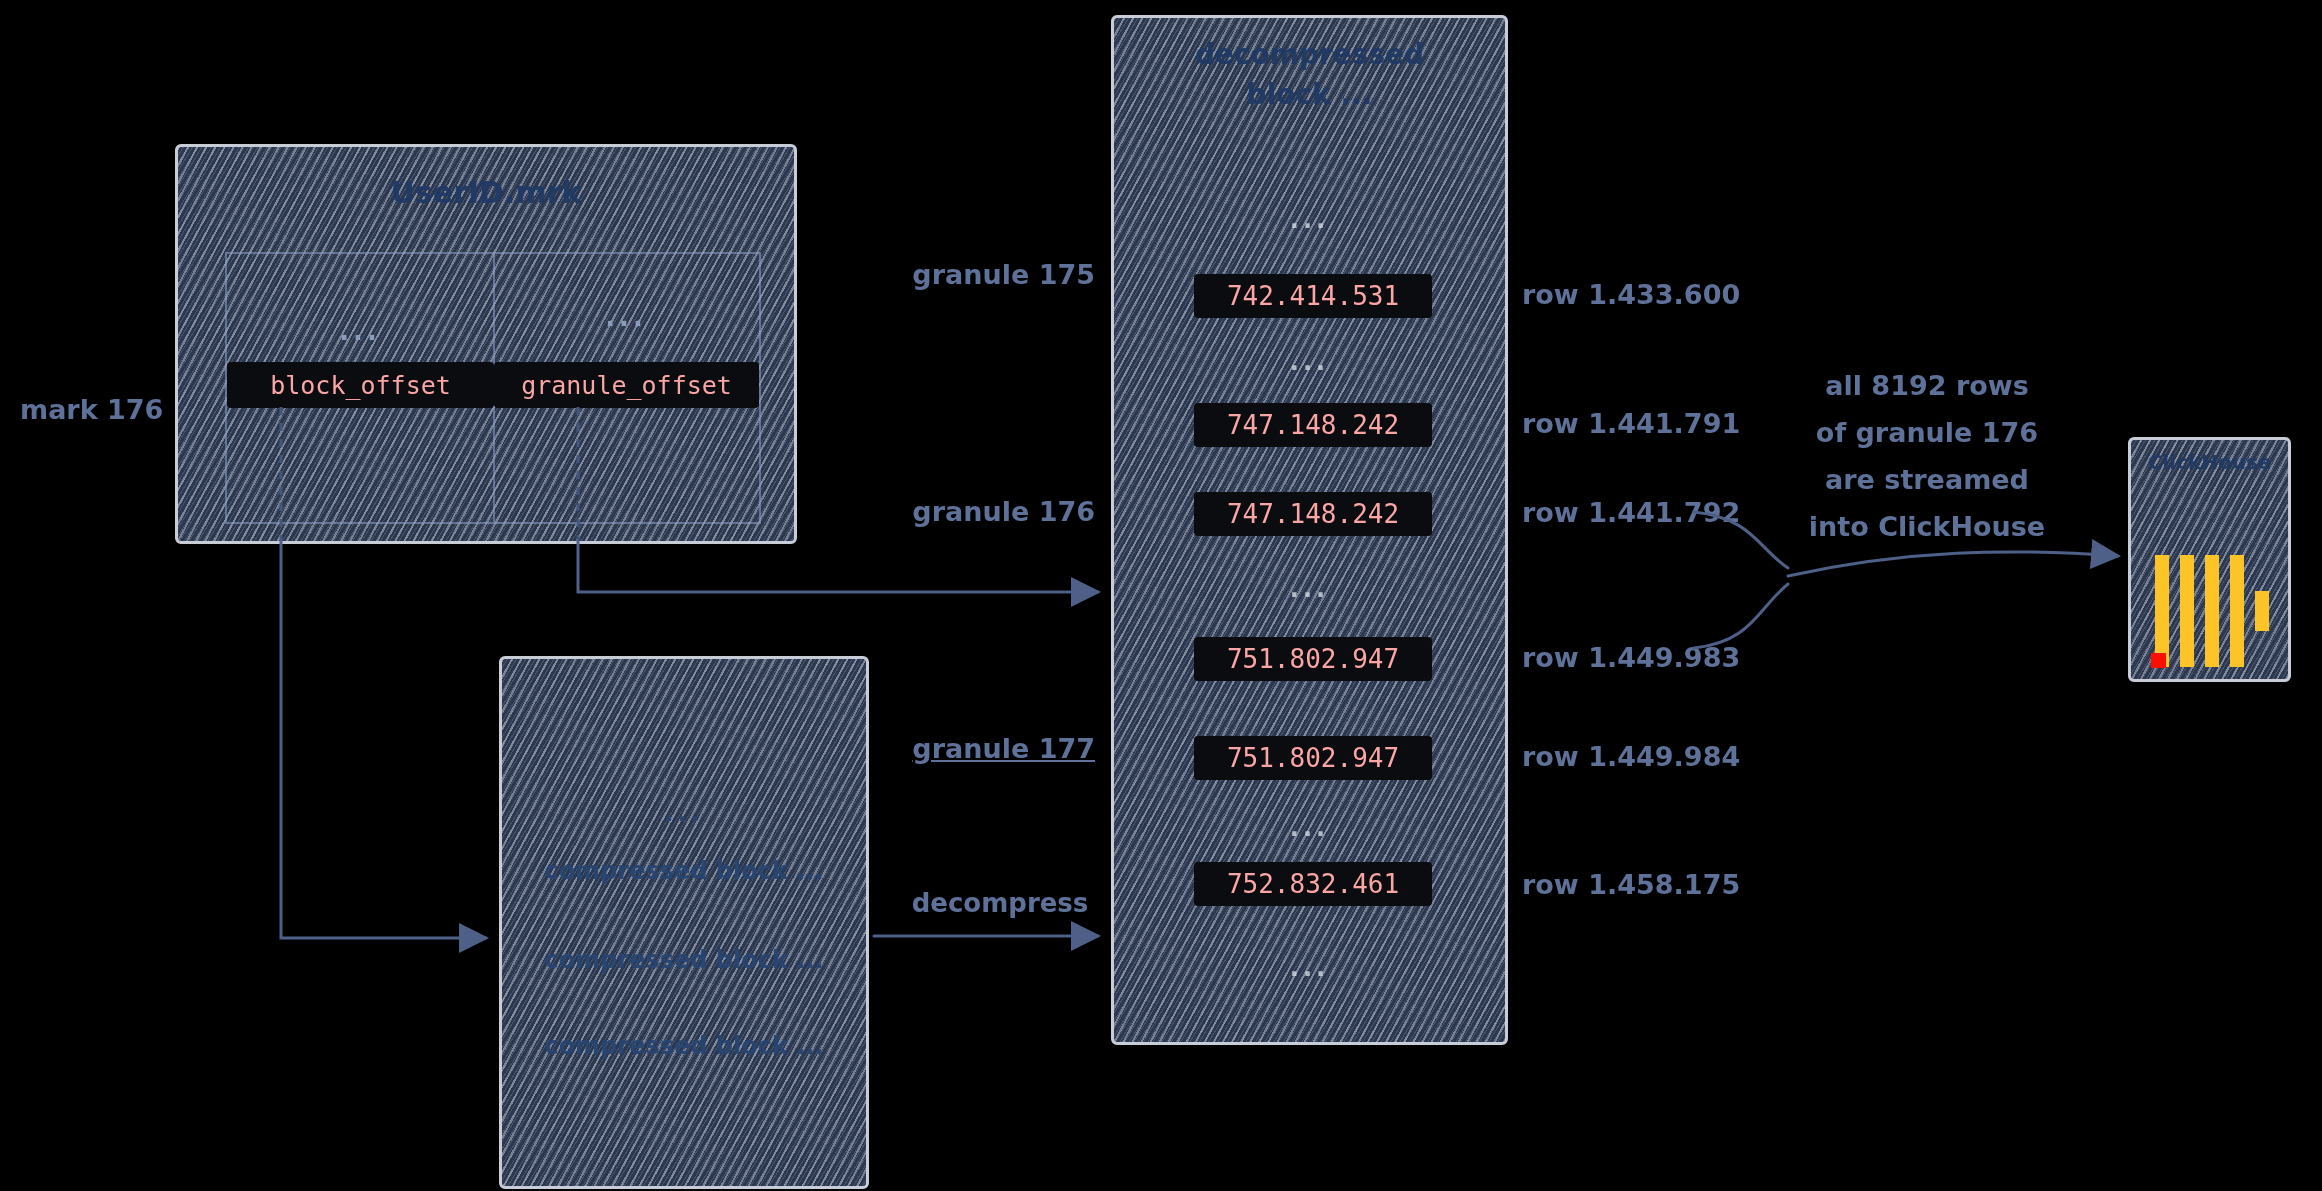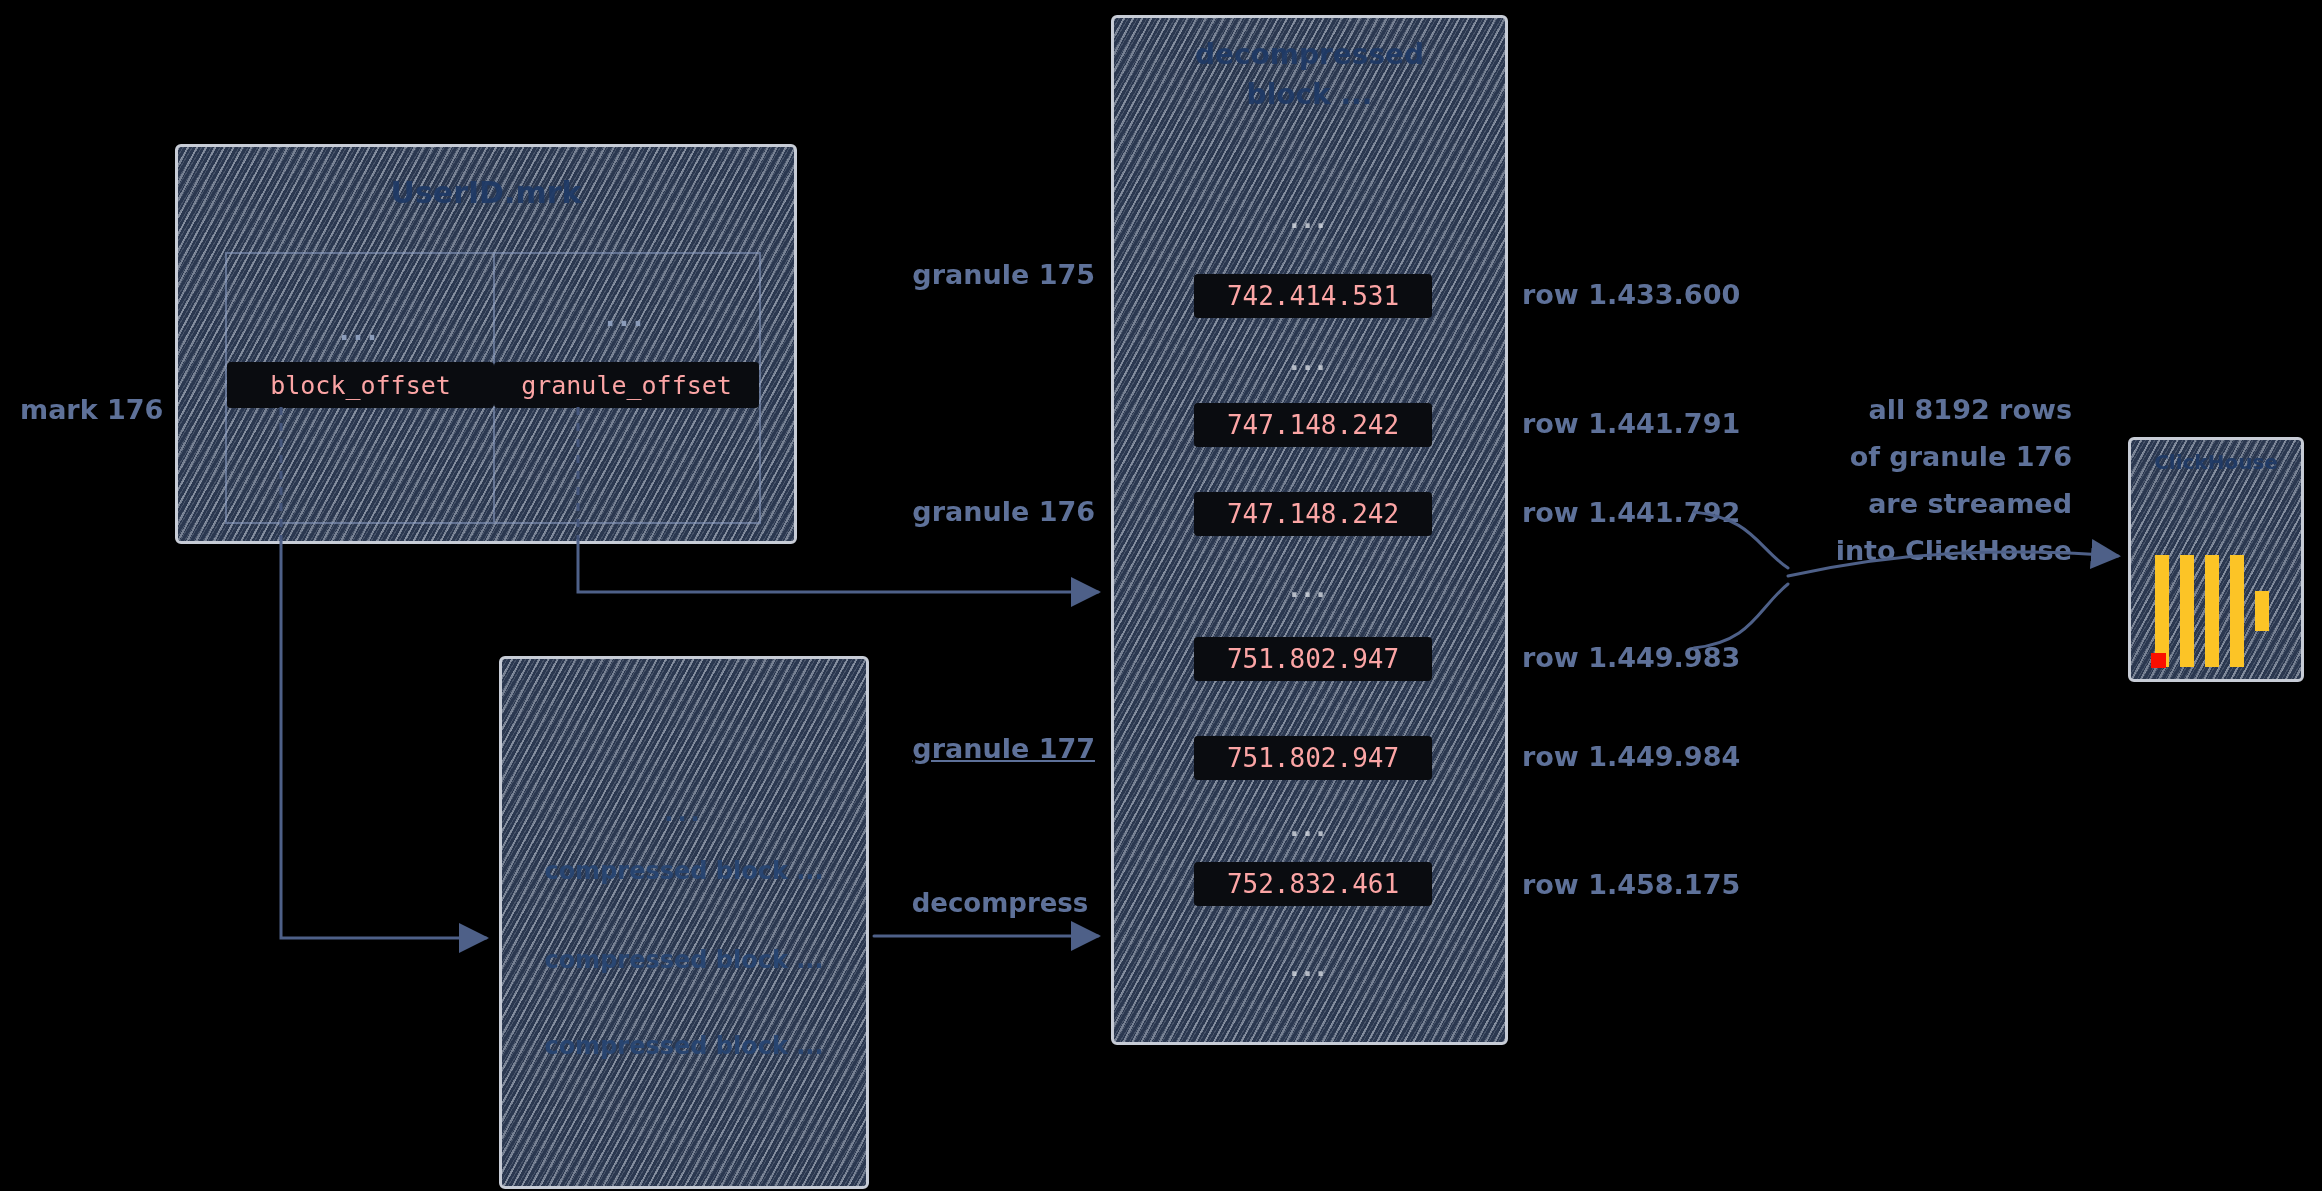--- a/index.html
+++ b/index.html
@@ -86,28 +86,28 @@
 
   <div class="abs lbl" style="left:1522px;top:279px;">row 1.433.600</div>
   <div class="abs lbl" style="left:1522px;top:408px;">row 1.441.791</div>
   <div class="abs lbl" style="left:1522px;top:497px;">row 1.441.792</div>
   <div class="abs lbl" style="left:1522px;top:642px;">row 1.449.983</div>
   <div class="abs lbl" style="left:1522px;top:741px;">row 1.449.984</div>
   <div class="abs lbl" style="left:1522px;top:869px;">row 1.458.175</div>
 
   <div class="abs lbl" style="left:890px;top:888px;width:220px;text-align:center;font-size:26px;">decompress</div>
 
-  <div class="abs lbl" style="left:1782px;top:362px;width:290px;text-align:right;margin-top:24px;">
+  <div class="abs lbl" style="left:1782px;top:362px;width:290px;text-align:center;">
     <div class="note-line">all 8192 rows</div>
     <div class="note-line">of granule 176</div>
     <div class="note-line">are streamed</div>
     <div class="note-line">into ClickHouse</div>
   </div>
 
-  <div class="abs hatch" style="left:2128px;top:437px;width:176px;height:245px;">
+  <div class="abs hatch" style="left:2128px;top:437px;width:163px;height:245px;">
     <div class="box-title" style="margin-top:10px;font-size:20px;">ClickHouse</div>
     <div class="abs" style="left:24px;top:115px;width:130px;height:116px;">
       <div class="abs" style="left:0px;top:0;width:14px;height:112px;background:#fcc426;"></div>
       <div class="abs" style="left:25px;top:0;width:14px;height:112px;background:#fcc426;"></div>
       <div class="abs" style="left:50px;top:0;width:14px;height:112px;background:#fcc426;"></div>
       <div class="abs" style="left:75px;top:0;width:14px;height:112px;background:#fcc426;"></div>
       <div class="abs" style="left:100px;top:36px;width:14px;height:40px;background:#fcc426;"></div>
       <div class="abs" style="left:-4px;top:98px;width:15px;height:15px;background:#fa0f00;"></div>
     </div>
   </div>

